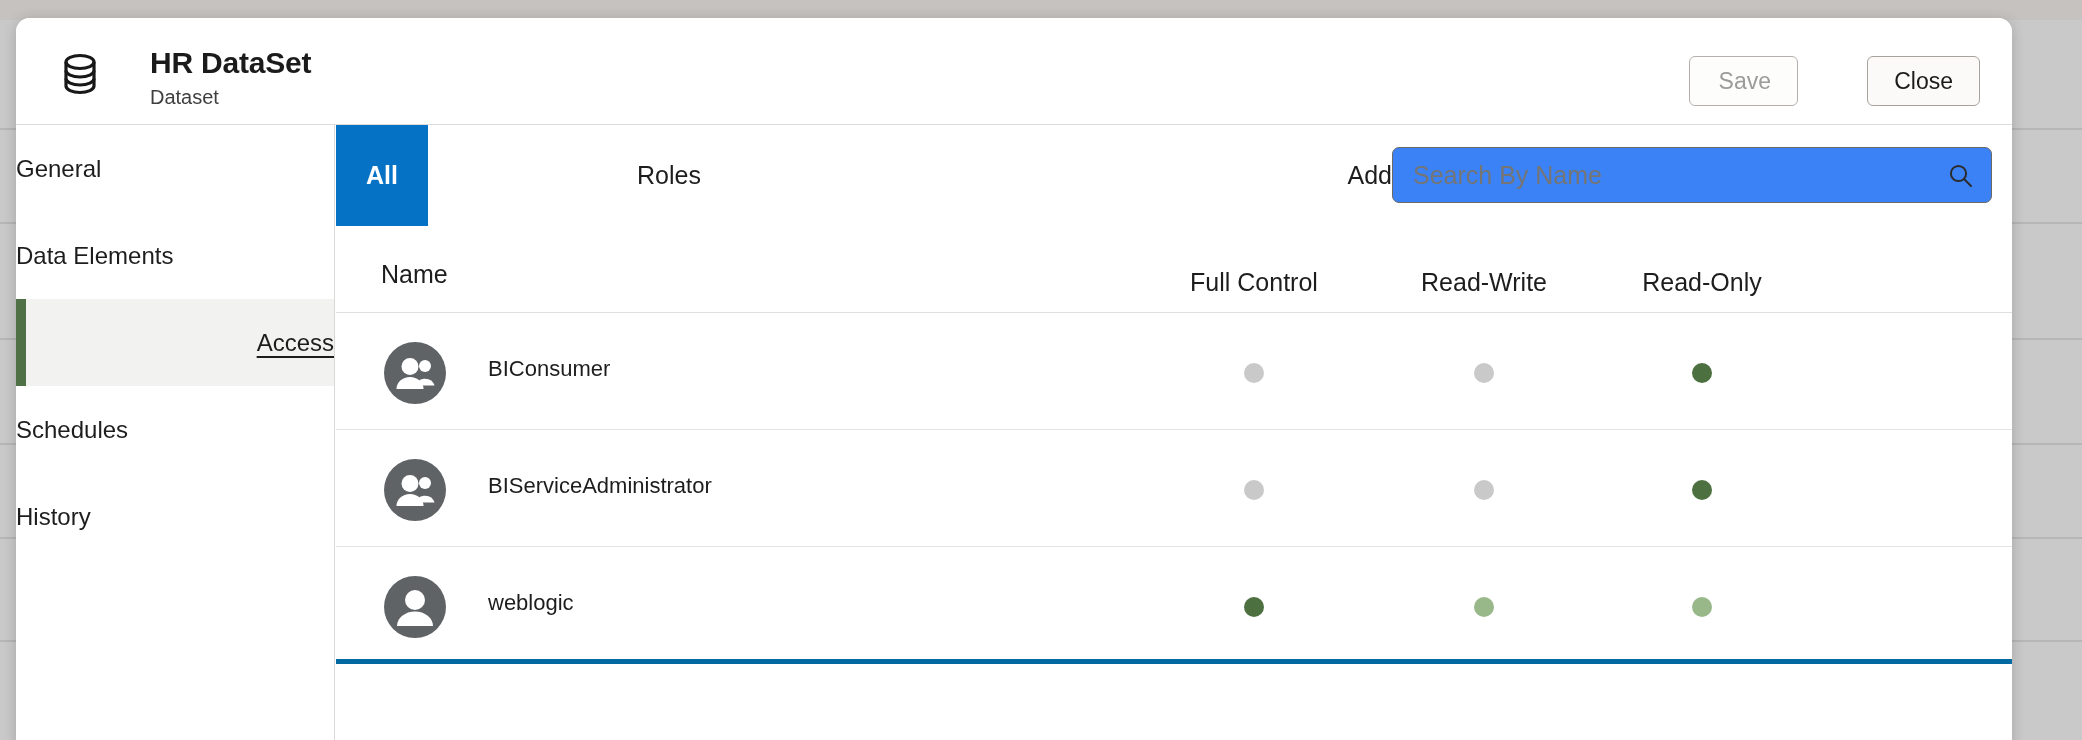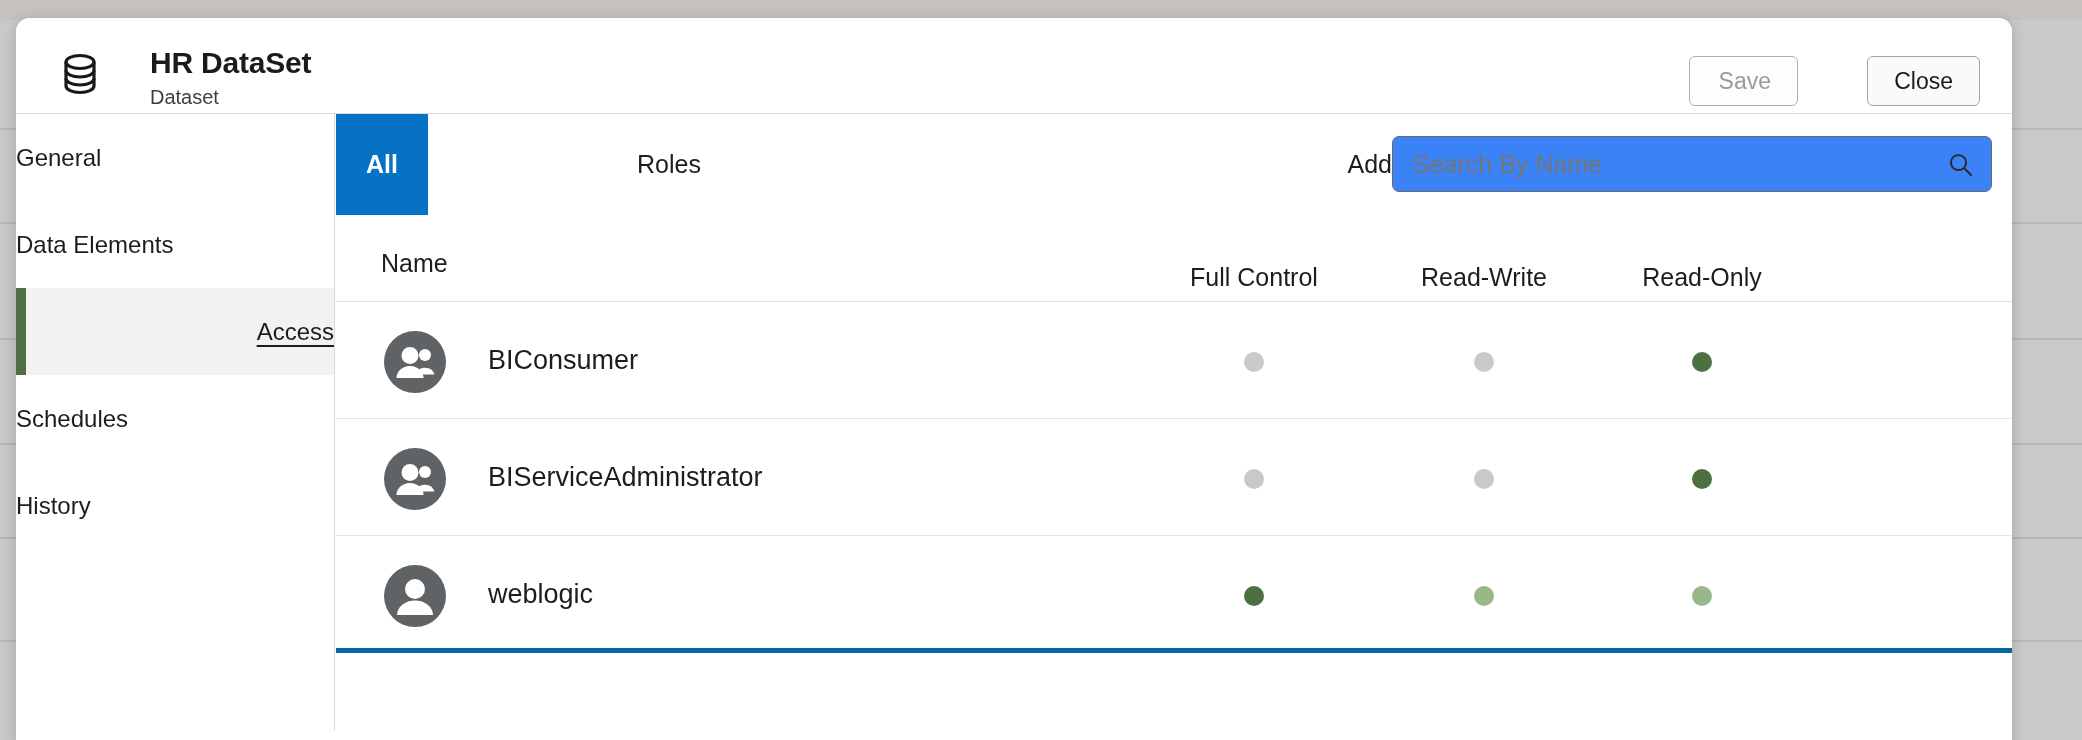--- a/index.html
+++ b/index.html
@@ -33,21 +33,21 @@
     background: #ffffff;
     border-top-left-radius: 14px;
     border-top-right-radius: 14px;
     box-shadow: 0 2px 14px rgba(0,0,0,0.18);
     overflow: hidden;
   }
 
   
   #modal-header {
     position: relative;
-    height: 96px;
+    height: 107px;
     border-bottom: 1px solid #dcdcdc;
     background: #fff;
   }
   #db-icon {
     position: absolute; left: 42px; top: 34px;
     width: 44px; height: 44px;
   }
   #header-titles {
     position: absolute; left: 134px; top: 27px;
   }
@@ -163,39 +163,39 @@
   .t-head {
     position: relative; height: 75px;
     border-bottom: 1px solid #e0e0e0;
     margin-right: 8px;
   }
   .th-name {
     position: absolute; left: 45px; top: 22px;
     font-size: 25px; color: #1d1d1d;
   }
   .th-col {
-    position: absolute; top: 36px;
+    position: absolute; top: 30px;
     font-size: 25px; color: #1d1d1d;
     text-align: center;
     transform: translateX(-50%);
     white-space: nowrap;
   }
   .t-row {
     position: relative; height: 117px;
     border-bottom: 1px solid #e4e4e4;
     margin-right: 8px;
   }
   .t-row:last-child { border-bottom: 5px solid #0369a1; }
   .row-avatar {
     position: absolute; left: 48px; top: 29px;
     width: 62px; height: 62px;
   }
   .row-name {
     position: absolute; left: 152px; top: 43px;
-    font-size: 27px; color: #1d1d1d; text-align: center;
+    font-size: 22px; color: #1d1d1d; text-align: center;
   }
   .dot {
     position: absolute; top: 50px;
     width: 20px; height: 20px;
     border-radius: 50%;
     transform: translateX(-50%);
     cursor: pointer;
   }
   .dot.off      { background: #c9c9c9; }
   .dot.on       { background: #4d7040; }

